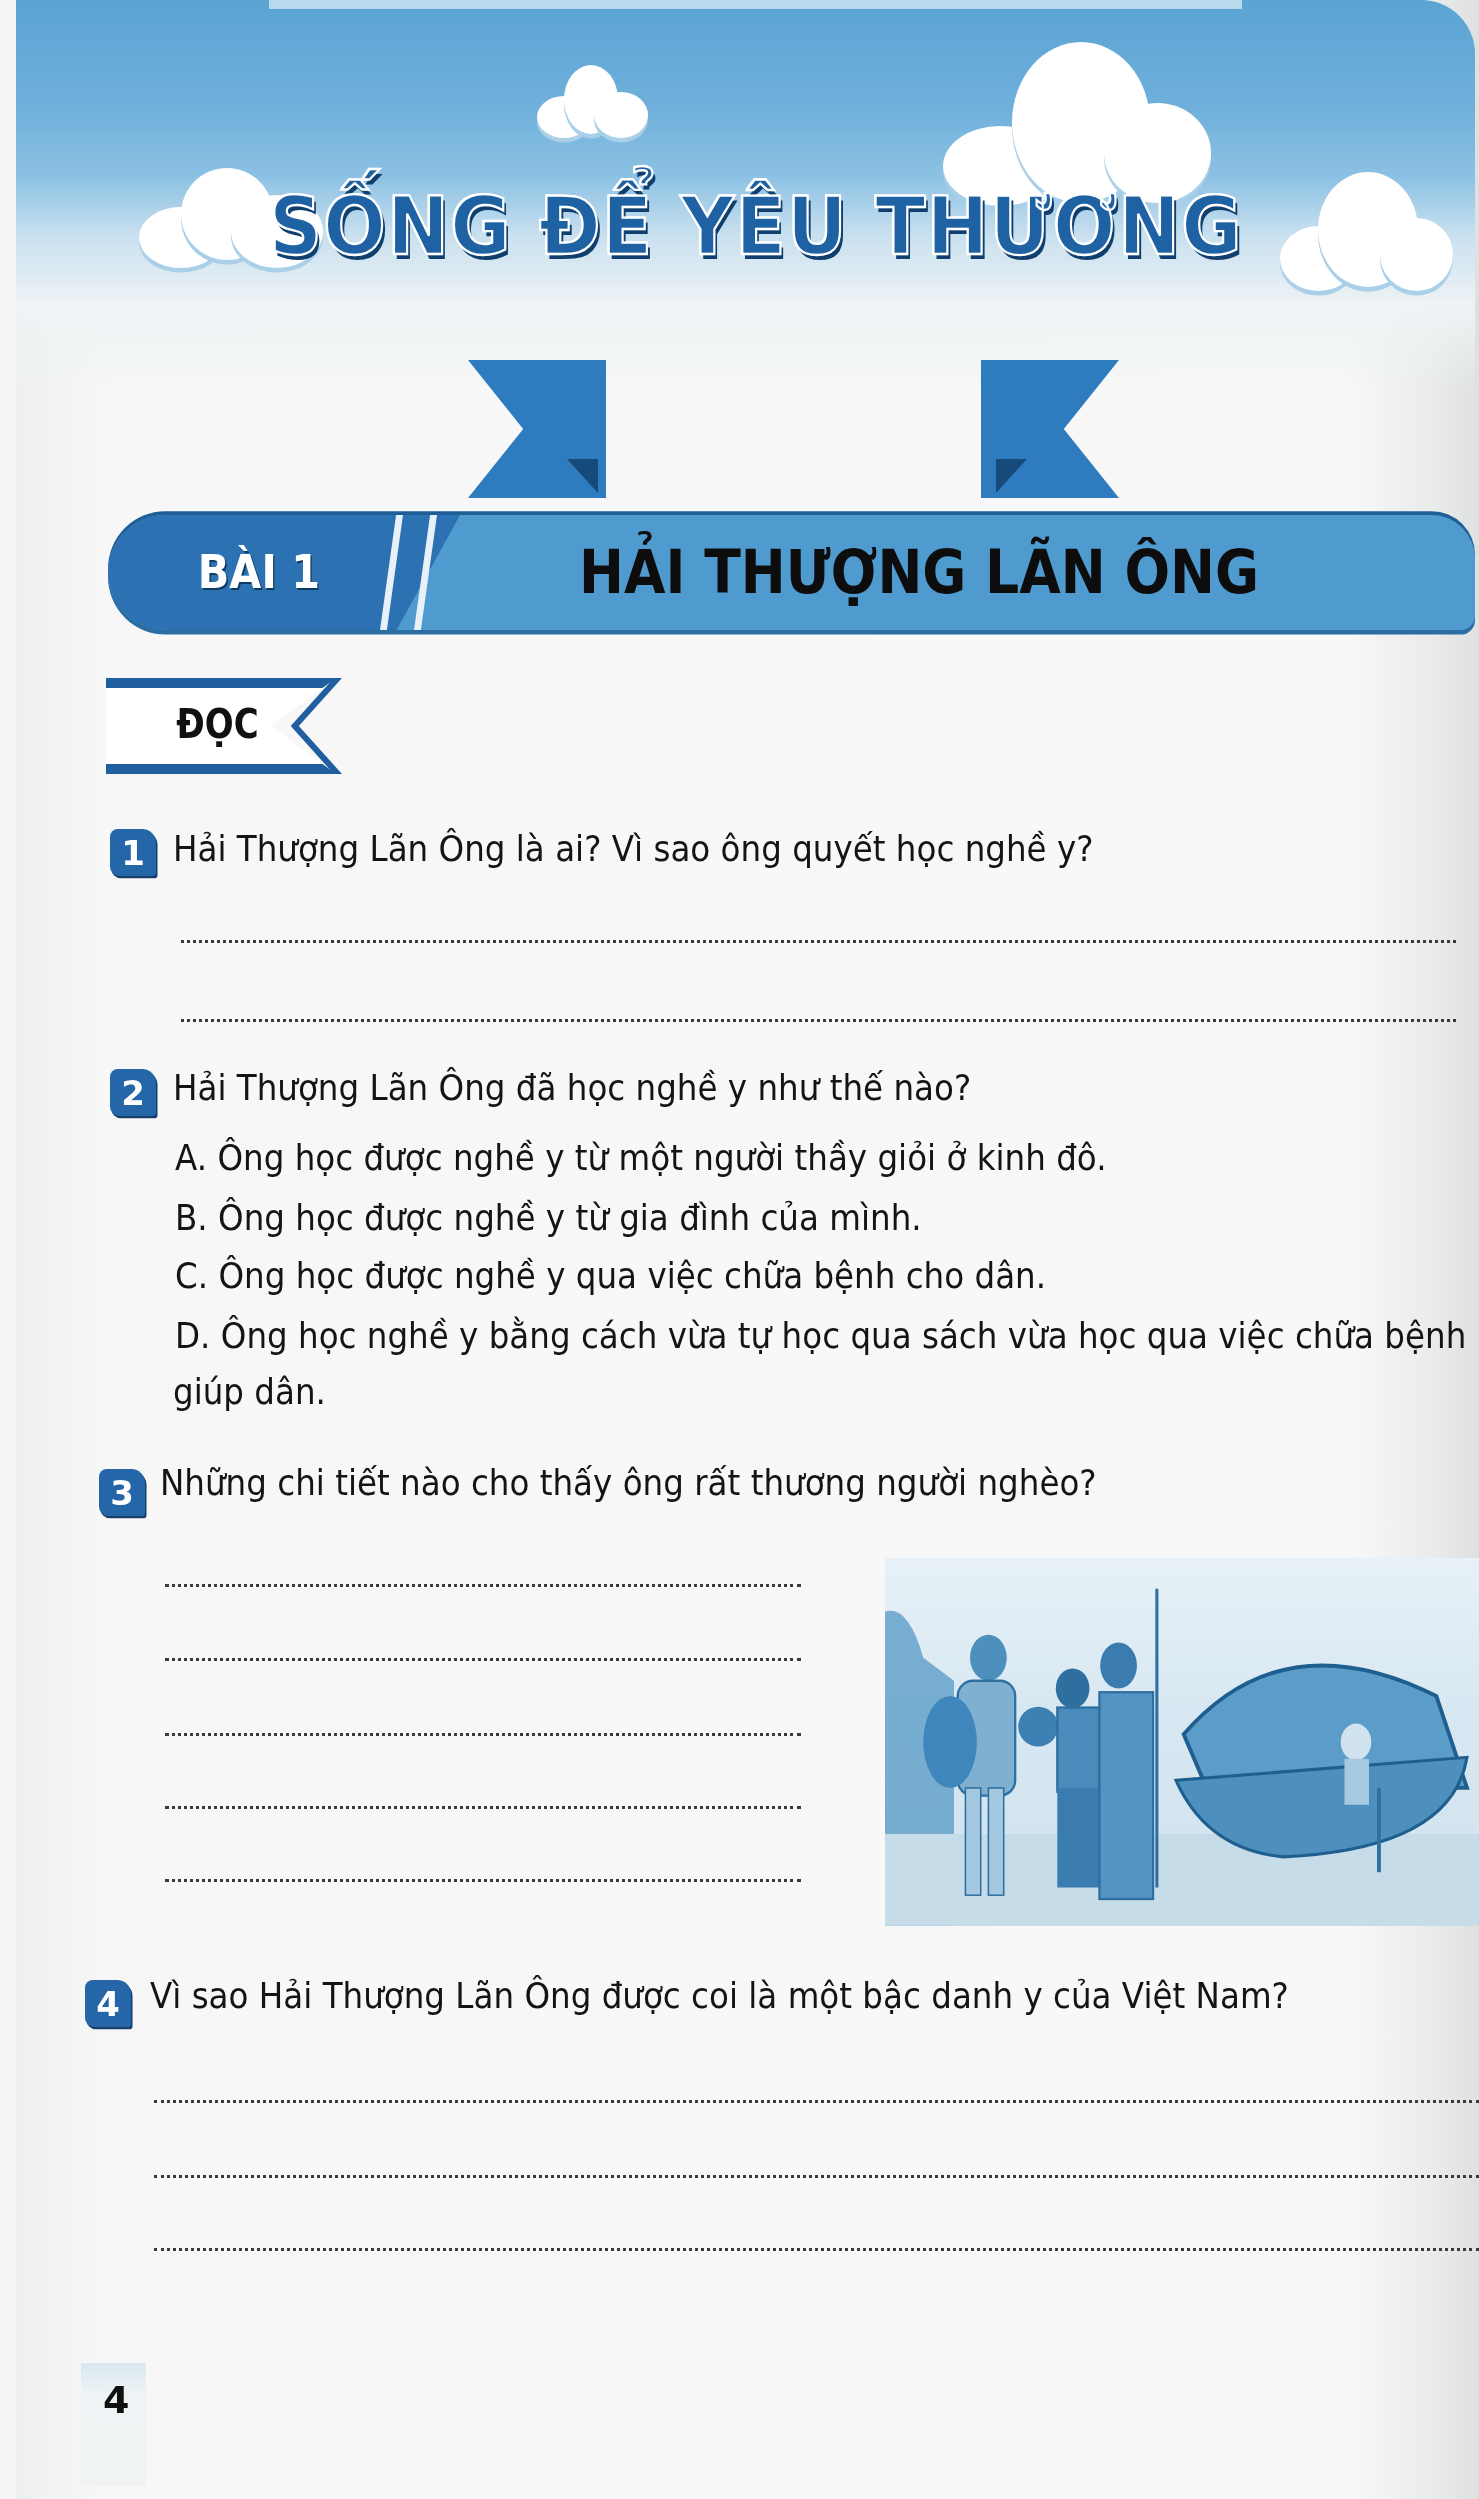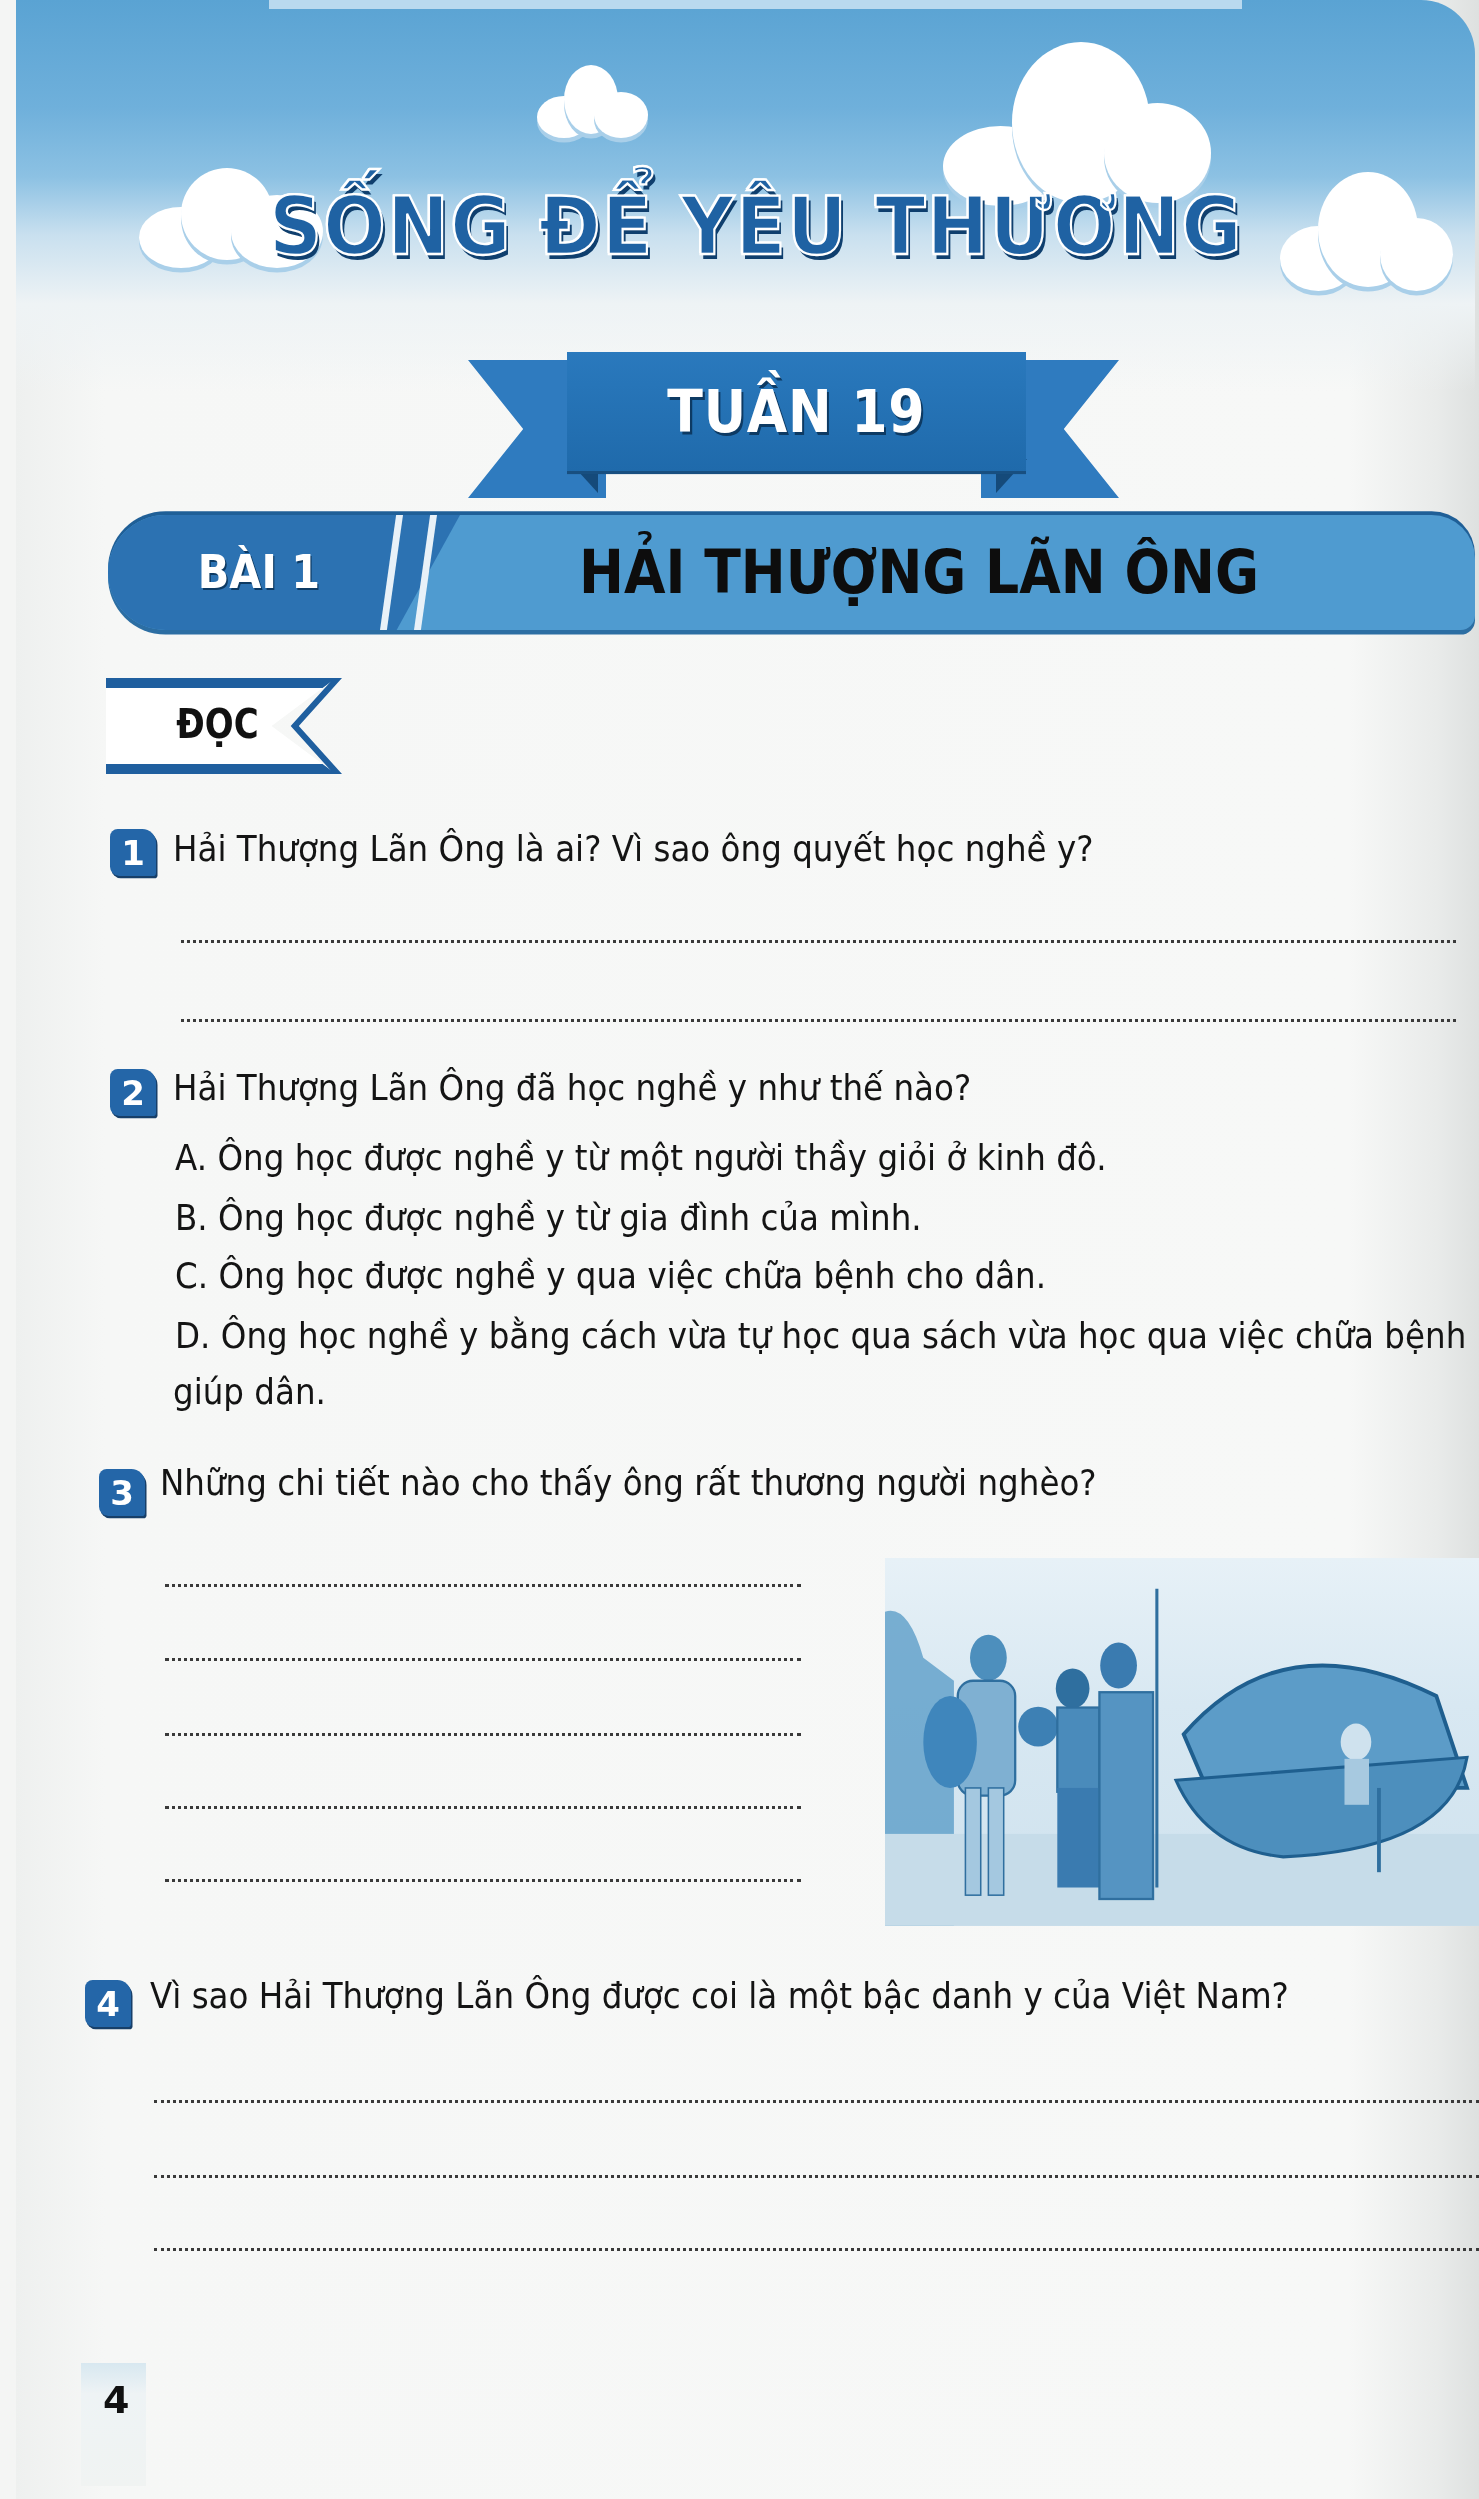--- a/index.html
+++ b/index.html
@@ -150,23 +150,20 @@
     <span style="left:38px;top:0;width:100px;height:115px;"></span>
     <span style="left:100px;top:46px;width:73px;height:73px;"></span>
   </div>
 
   <div class="series-title">SỐNG ĐỂ YÊU THƯƠNG</div>
 
   <div class="ribbon-wing left"></div>
   <div class="ribbon-wing right"></div>
   <div class="ribbon-fold l"></div>
   <div class="ribbon-fold r"></div>
-  <div class="ribbon-main">
-    <span class="week-label">TUẦN 19</span>
-  </div>
 
   <div class="lesson-bar"></div>
   <div class="lesson-tag"></div>
   <div class="slash" style="left:364px;"></div>
   <div class="slash" style="left:398px;"></div>
   <div class="lesson-num">BÀI 1</div>
   <div class="lesson-title">HẢI THƯỢNG LÃN ÔNG</div>
 
   <div class="section-tag"></div>
   <div class="section-edge"></div>

